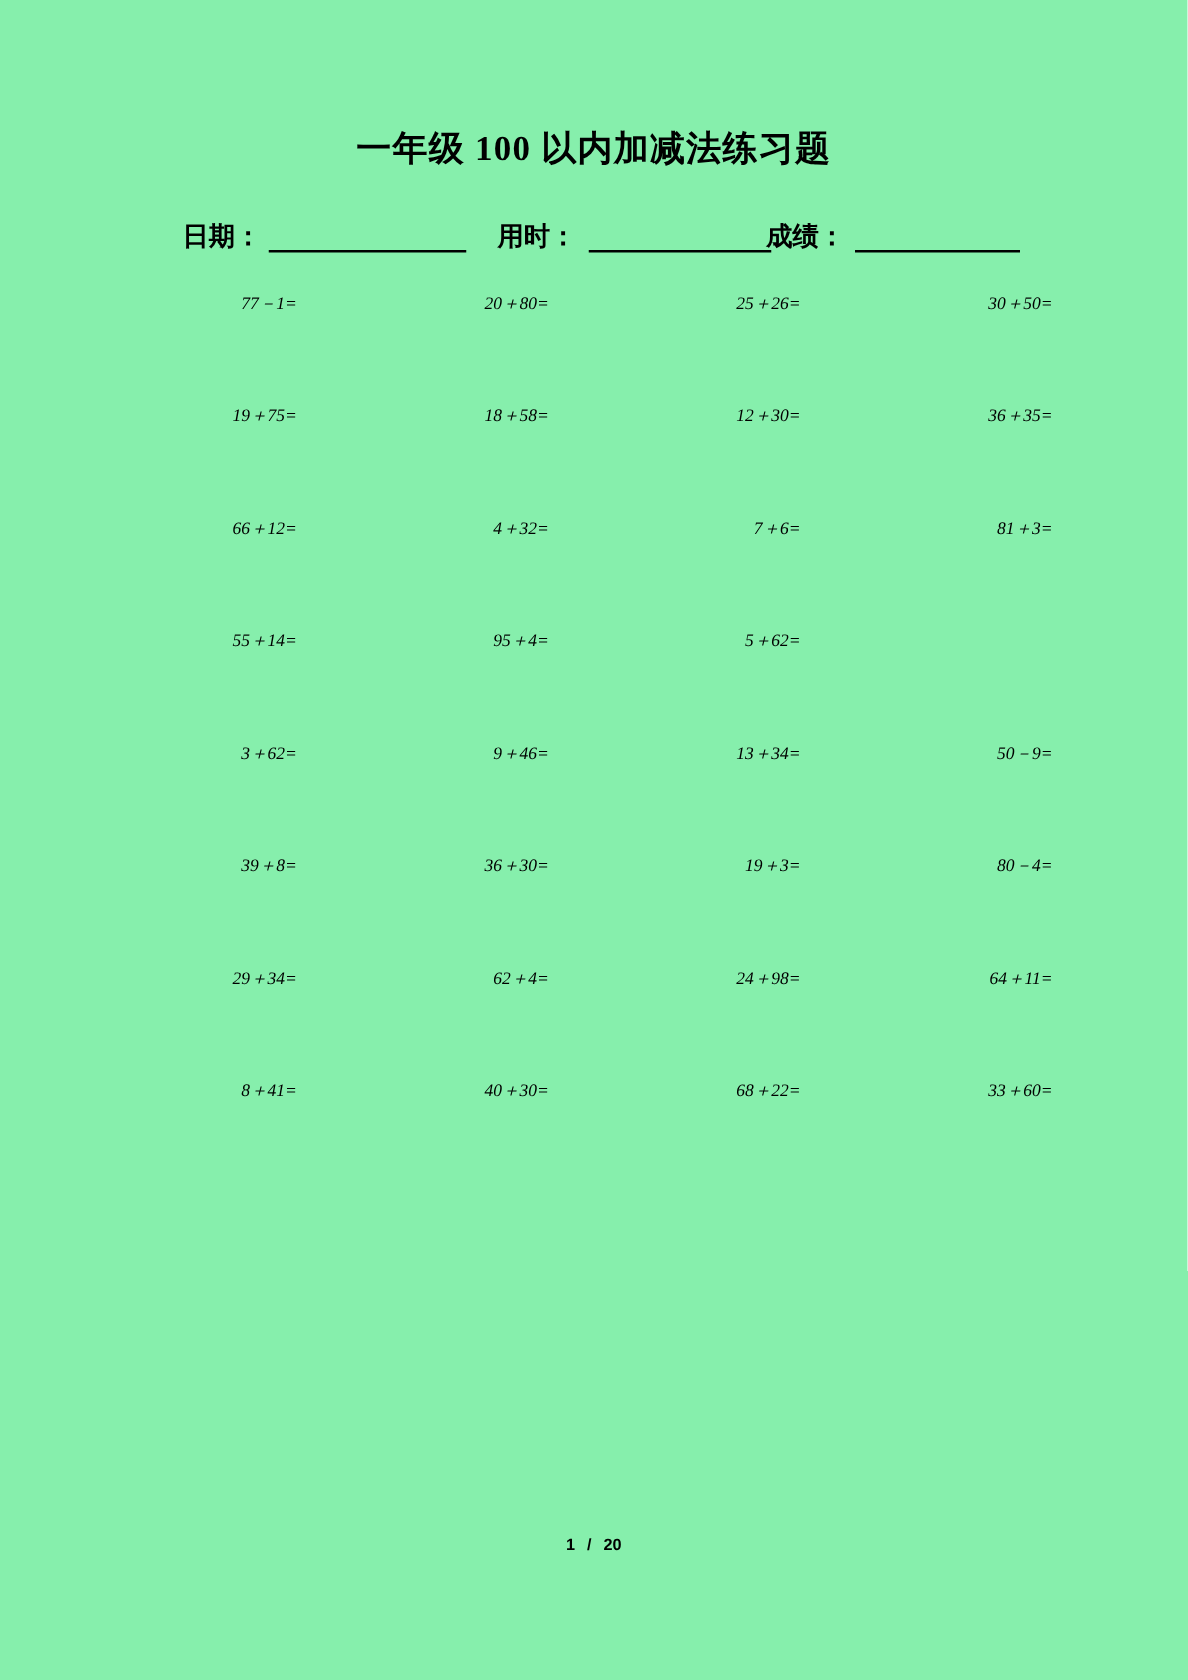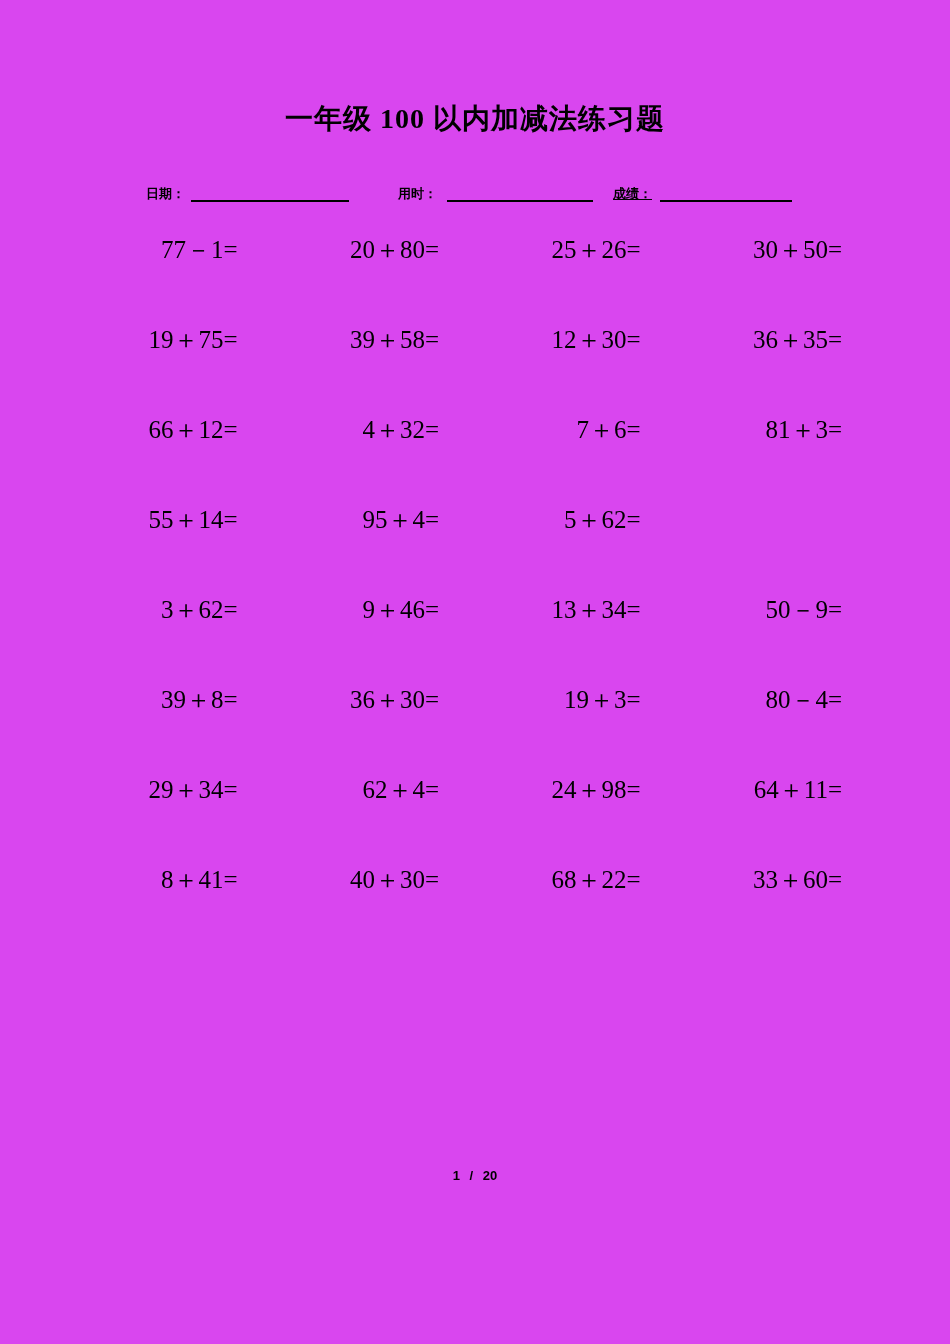--- a/index.html
+++ b/index.html
@@ -9,21 +9,21 @@
   }
   body {
     font-family: "Liberation Serif", "DejaVu Serif", serif;
     color: #000000;
   }
   .page {
     position: relative;
     width: 950px;
     height: 1344px;
     margin: 0 auto;
-    background: #d946ef;
+    background: #86efac;
     overflow: hidden;
   }
 
   
   .title {
     position: absolute;
     top: 100px;
     left: 0;
     width: 950px;
     text-align: center;
@@ -42,64 +42,65 @@
     width: 950px;
     height: 40px;
   }
   .meta-field {
     position: absolute;
     display: flex;
     align-items: flex-end;
     height: 32px;
   }
   .meta-label {
-    font-size: 13px;
+    font-size: 21px;
     font-weight: bold;
     white-space: nowrap;
     line-height: 1;
     padding-bottom: 2px;
   }
   .meta-blank {
     border-bottom: 2px solid #000000;
     height: 26px;
     display: inline-block;
   }
   #field-date  { left: 146px; }
   #field-date  .meta-blank { width: 158px; margin-left: 6px; }
   #field-time  { left: 398px; }
   #field-time  .meta-blank { width: 146px; margin-left: 10px; }
-  #field-score { left: 613px; text-decoration: underline; }
+  #field-score { left: 613px; }
   #field-score .meta-blank { width: 132px; margin-left: 8px; }
 
   
   .problem-grid {
     position: absolute;
     top: 236px;
     left: 72px;
     width: 806px;
   }
   .problem-row {
     display: flex;
     height: 90px;
   }
   .problem-cell {
     width: 201.5px;
     text-align: right;
     padding-right: 36px;
     box-sizing: border-box;
-    font-size: 25px;
+    font-size: 14px;
     line-height: 1.1;
     white-space: nowrap;
     font-family: "Liberation Serif", "DejaVu Serif", serif;
+    font-style: italic;
   }
 
   
   .footer {
     position: absolute;
-    top: 1168px;
+    top: 1228px;
     left: 0;
     width: 950px;
     text-align: center;
     font-size: 13px;
     font-weight: bold;
     font-family: "Liberation Sans", "DejaVu Sans", sans-serif;
   }
   .footer span { margin: 0 3px; }
 </style>
 </head>
@@ -130,21 +131,21 @@
 
   <div class="problem-grid" id="problem-grid">
       <div class="problem-row">
         <div class="problem-cell">77－1=</div>
         <div class="problem-cell">20＋80=</div>
         <div class="problem-cell">25＋26=</div>
         <div class="problem-cell">30＋50=</div>
       </div>
       <div class="problem-row">
         <div class="problem-cell">19＋75=</div>
-        <div class="problem-cell">39＋58=</div>
+        <div class="problem-cell">18＋58=</div>
         <div class="problem-cell">12＋30=</div>
         <div class="problem-cell">36＋35=</div>
       </div>
       <div class="problem-row">
         <div class="problem-cell">66＋12=</div>
         <div class="problem-cell">4＋32=</div>
         <div class="problem-cell">7＋6=</div>
         <div class="problem-cell">81＋3=</div>
       </div>
       <div class="problem-row">

